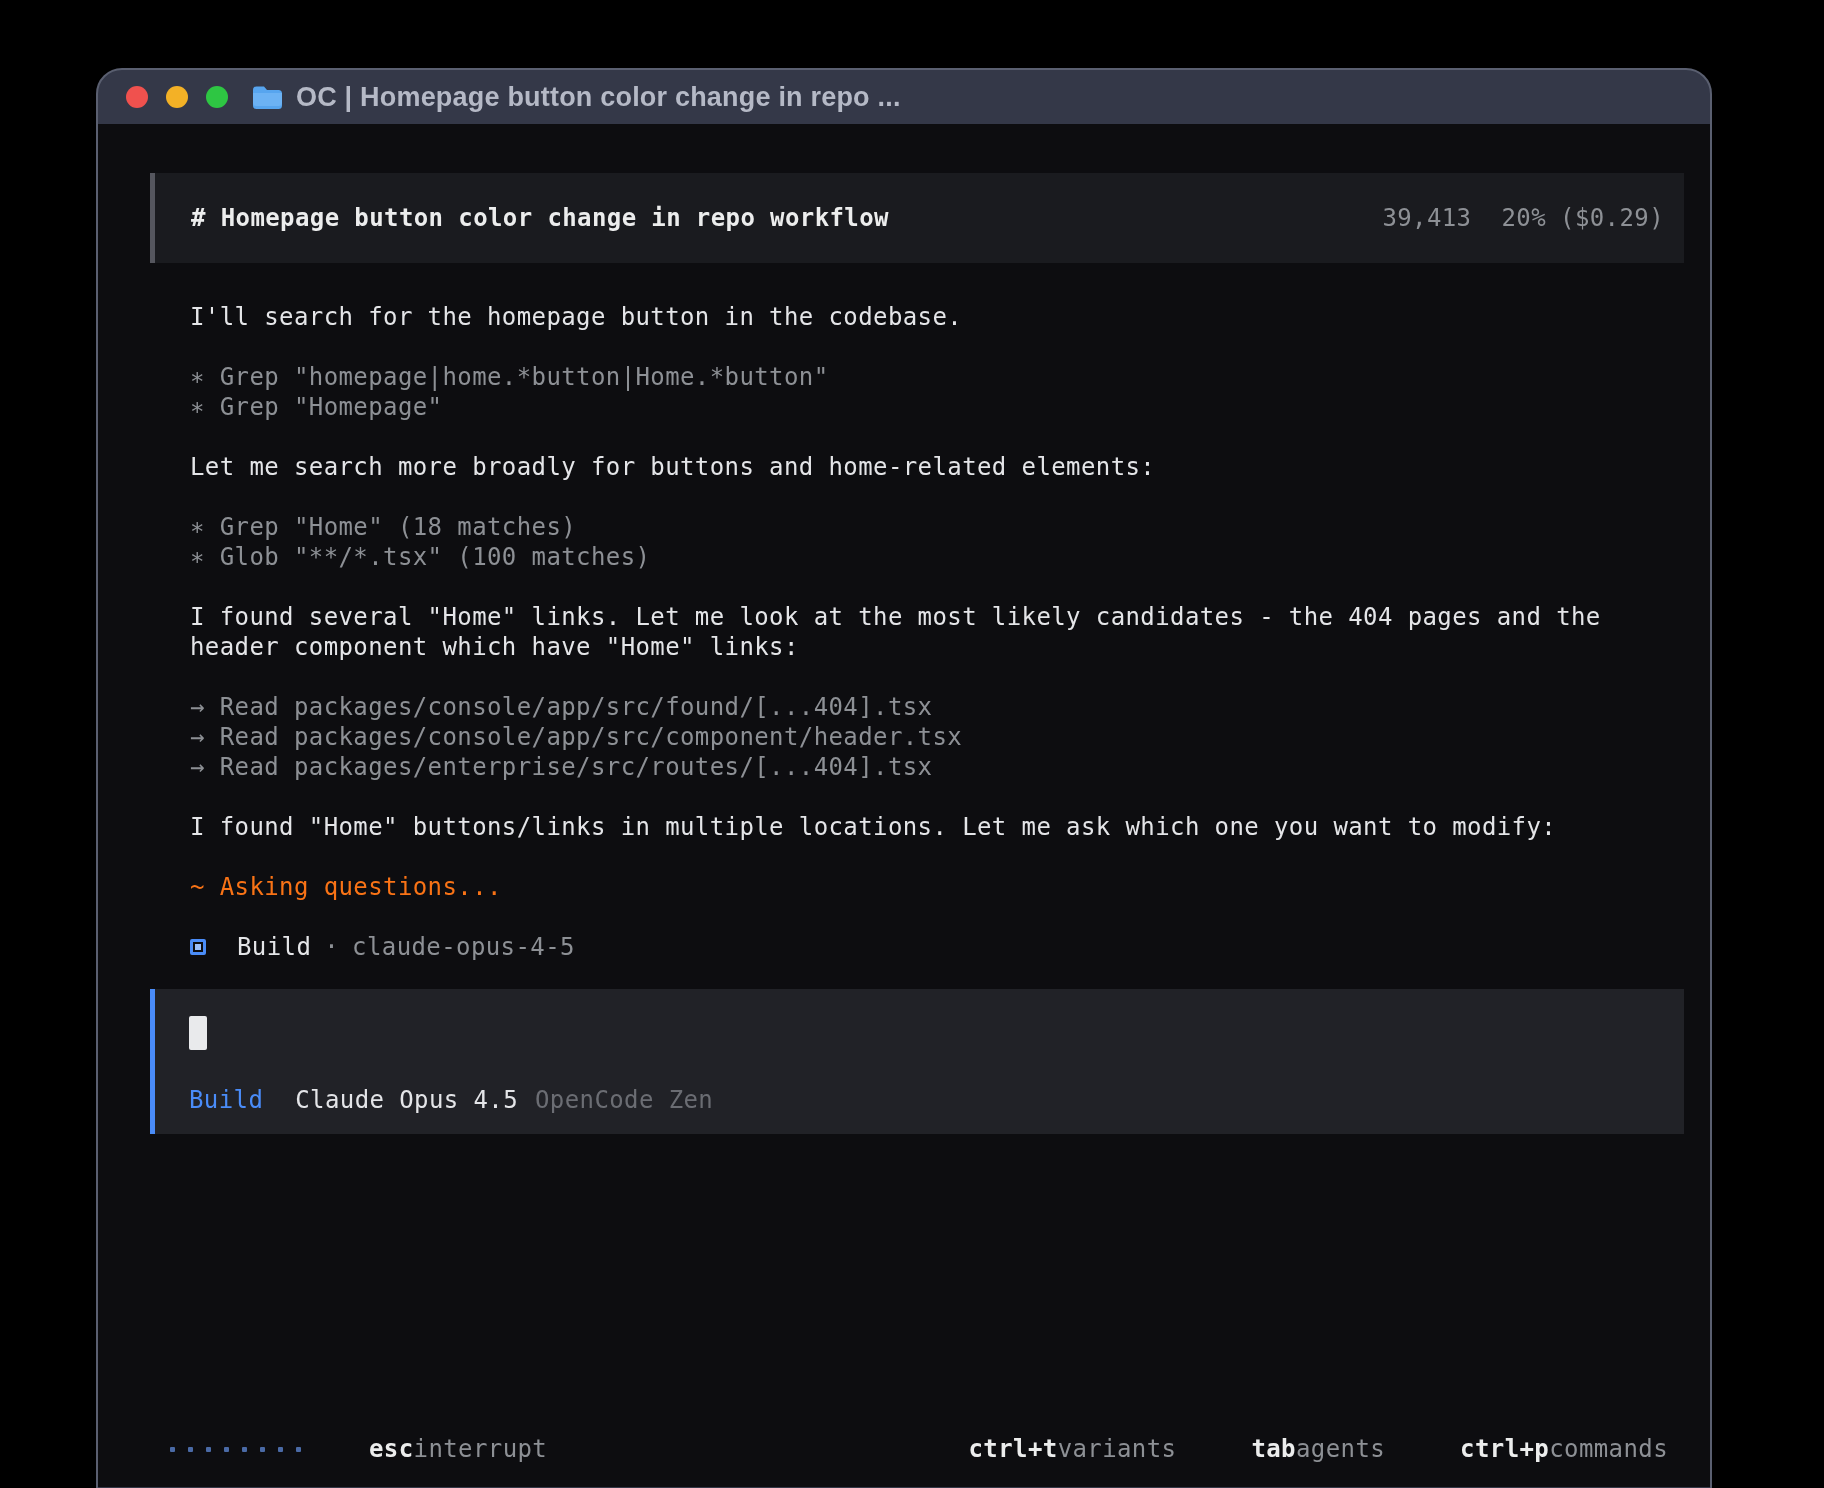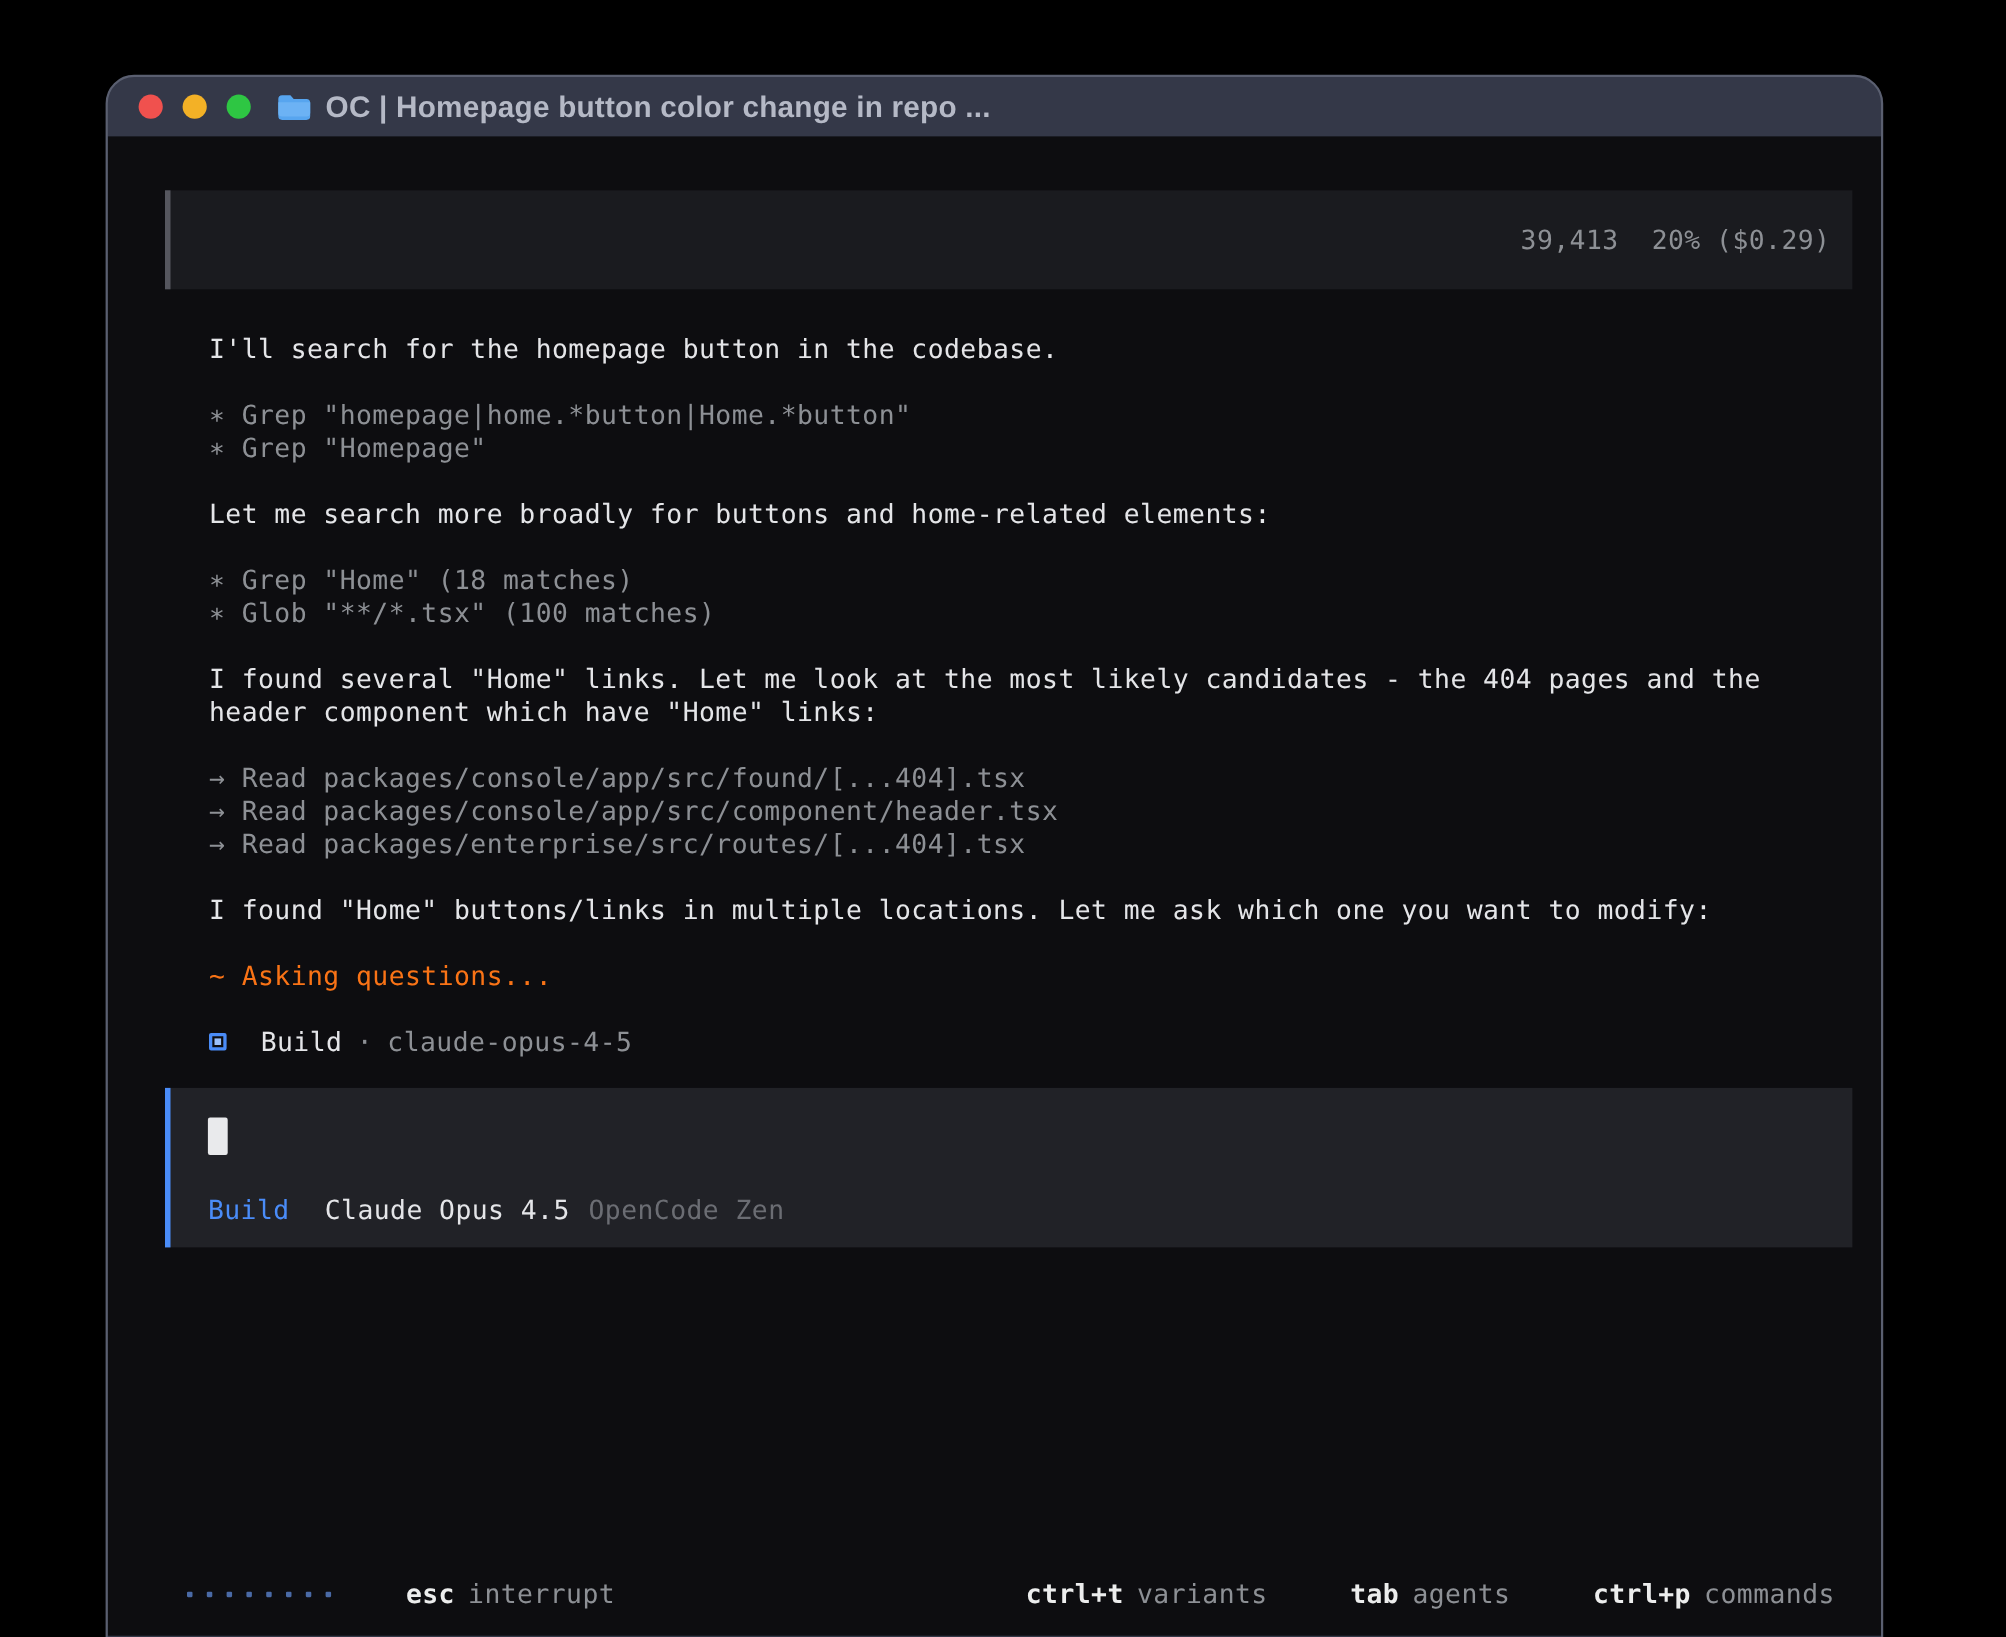--- a/index.html
+++ b/index.html
@@ -95,21 +95,21 @@
     position:absolute; left:72px; right:42px; bottom:50px; height:30px;
     display:flex; align-items:center; justify-content:space-between;
     font-size:24px; letter-spacing:.4px;
   }
   .footer-left, .footer-right { display:flex; align-items:center;gap:36px; }
   .dots { display:flex; align-items:center; gap:13px; margin-right:32px; }
   .dot { width:5px; height:5px; background:#4a6aa6; border-radius:1px; }
   .hint { display:flex; align-items:center; white-space:nowrap; }
   .footer-right .hint { margin-left:39px; }
   .hint .key { color:#eceded; font-weight:bold; }
-  .hint .label { color:#8d9095; margin-left:12px; }
+  .hint .label { color:#8d9095; }
 </style>
 </head>
 <body>
 
 <div class="window">
 
   <div class="titlebar">
     <div class="lights">
       <div class="light red"></div>
       <div class="light yellow"></div>
@@ -120,20 +120,21 @@
         <path d="M1 5 a3.5 3.5 0 0 1 3.5-3.5 h7.5 l3 3.5 h11.5 a3.5 3.5 0 0 1 3.5 3.5 v12 a3.5 3.5 0 0 1 -3.5 3.5 h-22 a3.5 3.5 0 0 1 -3.5-3.5 z" fill="#57a5ef"></path>
         <path d="M1 8 h29 v9.5 a3.5 3.5 0 0 1 -3.5 3.5 h-22 a3.5 3.5 0 0 1 -3.5-3.5 z" fill="#6cb2f4"></path>
       </svg>
     </span>
     <span class="win-title">OC | Homepage button color change in repo ...</span>
   </div>
 
   <div class="content">
 
     <div class="panel header-panel">
+      <span class="hdr-title"># Homepage button color change in repo workflow</span>
       <span class="hdr-right">
         <span class="hdr-tokens">39,413</span>
         <span class="hdr-context">20%</span>
         <span class="hdr-cost">($0.29)</span>
       </span>
     </div>
 
 
     <div class="transcript">
         <div class="line line-text"><span class="line-text-span">I'll search for the homepage button in the codebase.</span></div>

